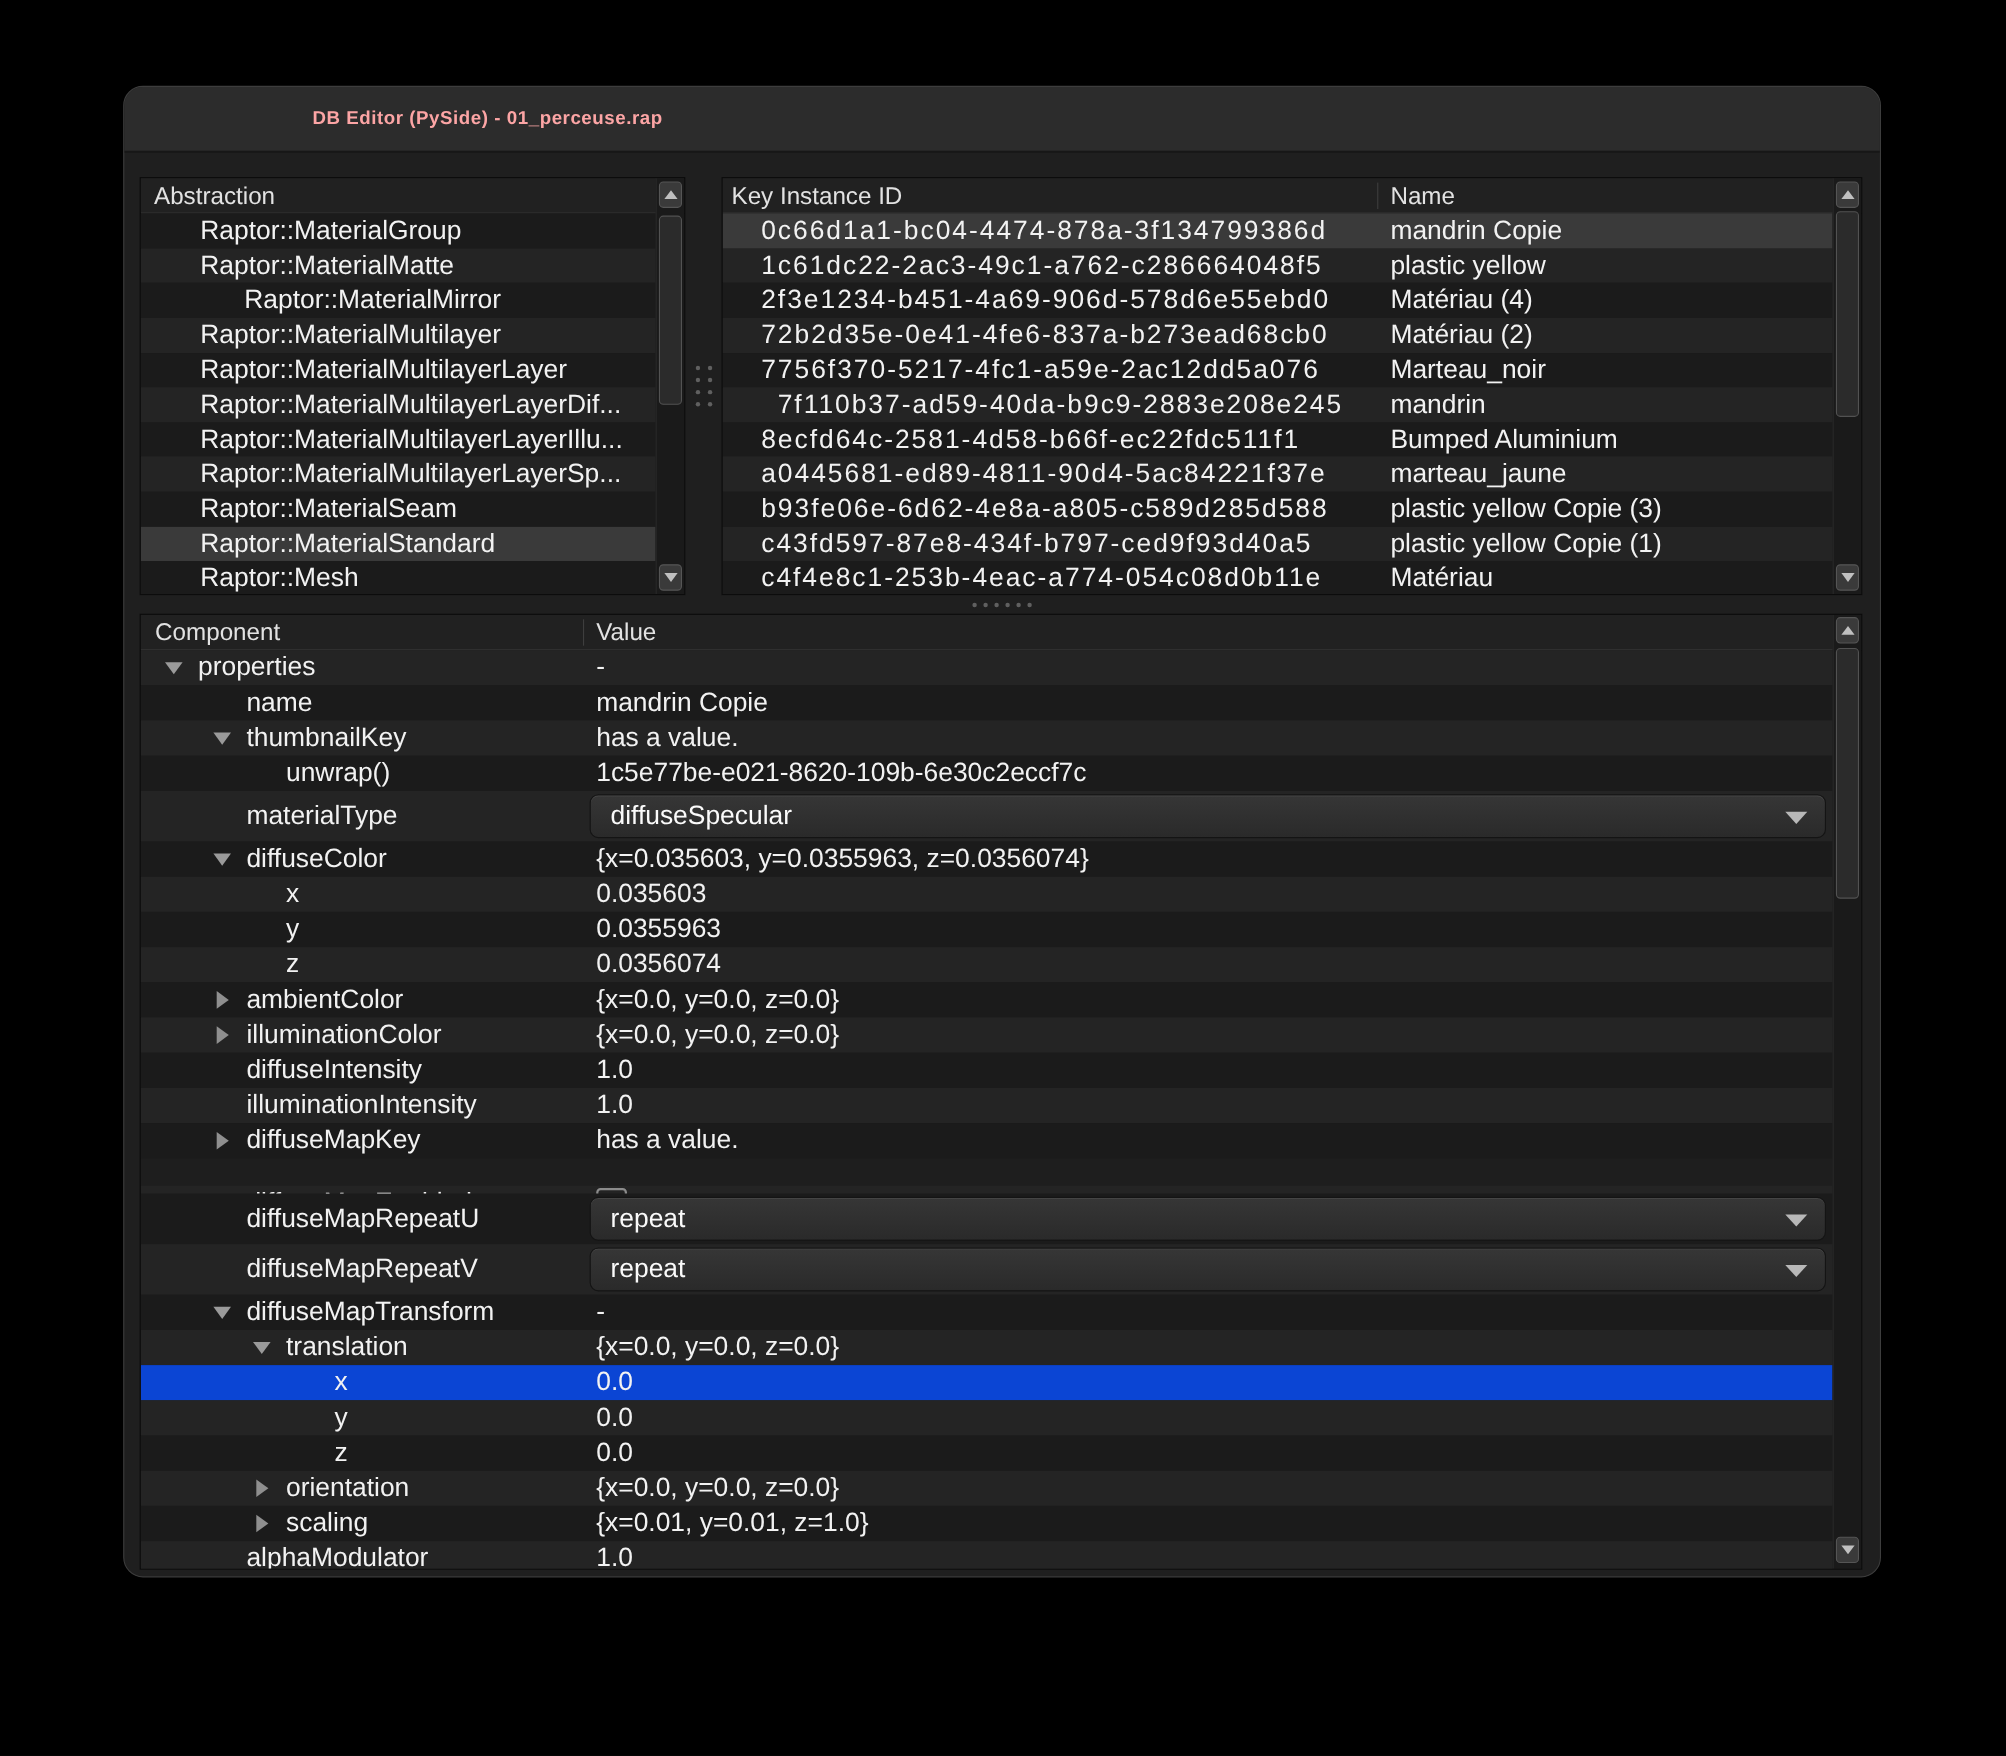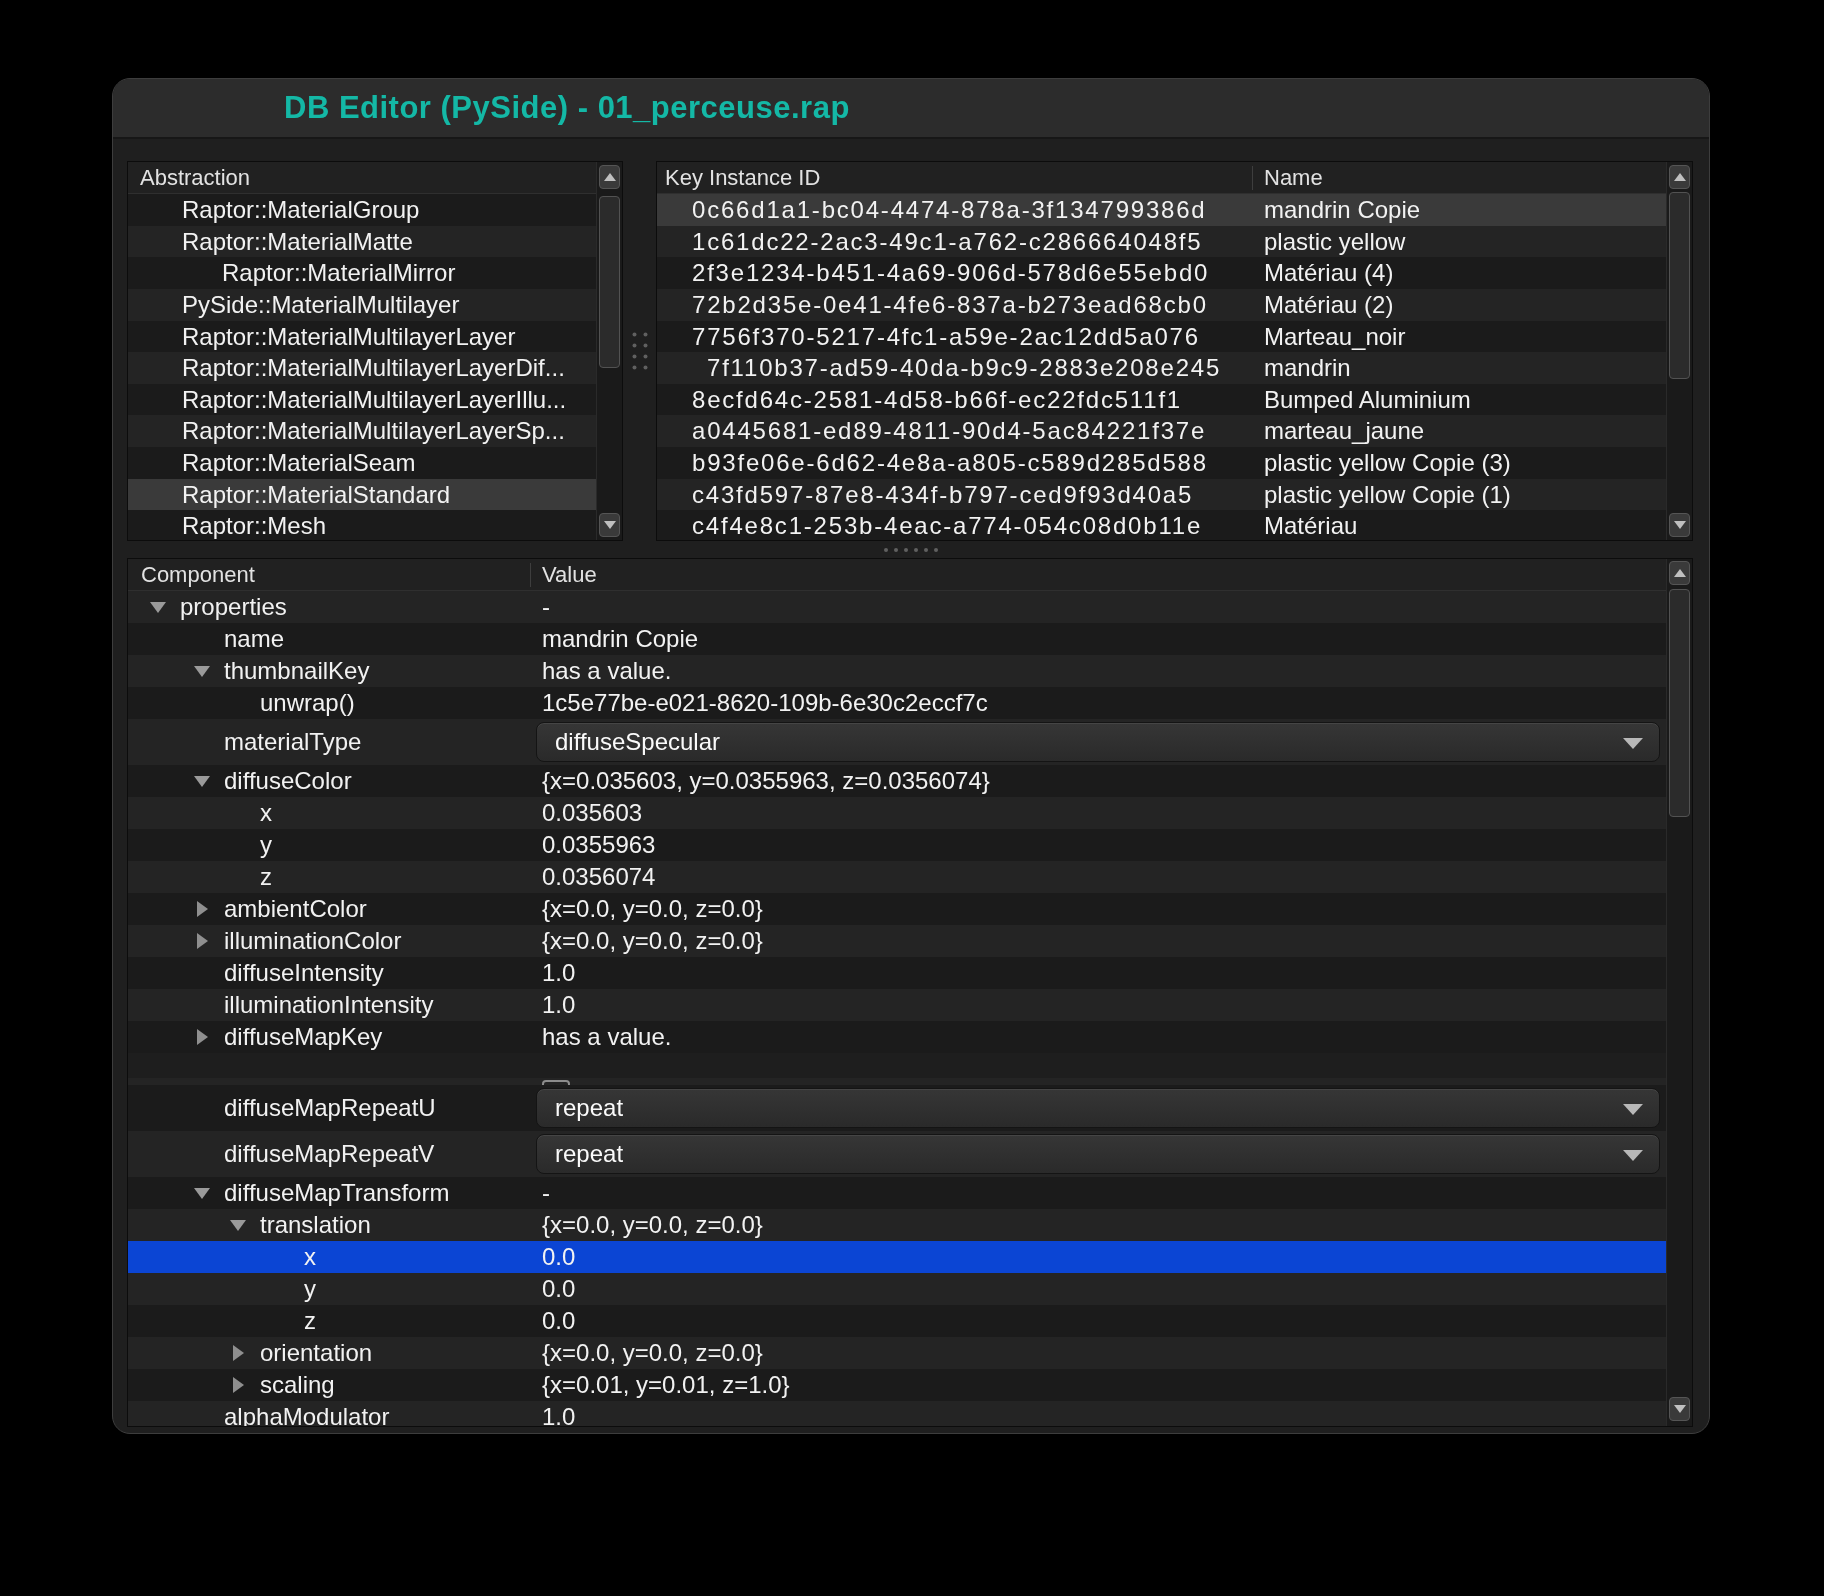--- a/index.html
+++ b/index.html
@@ -3,21 +3,21 @@
 <meta charset="utf-8">
 <style>
   html,body{margin:0;padding:0;background:#000;width:1824px;height:1596px;overflow:hidden;
     font-family:"Liberation Sans", sans-serif;-webkit-font-smoothing:antialiased;}
   .window{position:absolute;left:112px;top:78px;width:1598px;height:1356px;background:#1f1f1f;
     border:1px solid #3d3d3d;border-radius:18px;box-sizing:border-box;overflow:hidden;}
   .titlebar{position:absolute;left:0;top:0;width:100%;height:60px;background:#2c2c2c;
     border-bottom:2px solid #171717;box-sizing:border-box;}
   .light{position:absolute;top:97px;width:25px;height:25px;border-radius:50%;}
   .title-text{position:absolute;left:171px;top:0;height:60px;line-height:58px;
-    font-size:31px;font-weight:bold;color:#14b8a6;letter-spacing:.5px;}
+    font-size:17px;font-weight:bold;color:#fca5a5;letter-spacing:.5px;}
   .panel{position:absolute;background:#1e1e1e;border:1px solid #0c0c0c;box-sizing:border-box;overflow:hidden;}
   .phdr{position:absolute;left:0;top:0;right:0;height:32px;background:#212121;border-bottom:1px solid #2f2f2f;box-sizing:border-box;}
   .phdr .htext{position:absolute;top:0;height:32px;line-height:31px;font-size:22px;color:#e2e2e2;white-space:nowrap;}
   .hdivider{position:absolute;top:4px;width:1px;height:24px;background:#3e3e3e;}
   .rowband{position:absolute;left:0;overflow:hidden;white-space:nowrap;}
   .rb-light{background:#242424}.rb-dark{background:#1b1b1b}
   .rb-selgray{background:#3a3a3a}.rb-selblue{background:#0b45d4}
   .cell{position:absolute;top:0;height:100%;color:#f2f2f2;font-size:24px;white-space:nowrap;}
   .uuid{letter-spacing:1.8px;}
   
@@ -61,21 +61,21 @@
         <div class="rowband rb-dark" style="top: 32px; height: 31.64px; width: 100%;">
           <span class="cell" style="left: 54px; line-height: 31.64px;">Raptor::MaterialGroup</span>
         </div>
         <div class="rowband rb-light" style="top: 63.64px; height: 31.64px; width: 100%;">
           <span class="cell" style="left: 54px; line-height: 31.64px;">Raptor::MaterialMatte</span>
         </div>
         <div class="rowband rb-dark" style="top: 95.28px; height: 31.64px; width: 100%;">
           <span class="cell" style="left: 54px; line-height: 31.64px; margin-left: 40px;">Raptor::MaterialMirror</span>
         </div>
         <div class="rowband rb-light" style="top: 126.92px; height: 31.64px; width: 100%;">
-          <span class="cell" style="left: 54px; line-height: 31.64px;">PySide::MaterialMultilayer</span>
+          <span class="cell" style="left: 54px; line-height: 31.64px;">Raptor::MaterialMultilayer</span>
         </div>
         <div class="rowband rb-dark" style="top: 158.56px; height: 31.64px; width: 100%;">
           <span class="cell" style="left: 54px; line-height: 31.64px;">Raptor::MaterialMultilayerLayer</span>
         </div>
         <div class="rowband rb-light" style="top: 190.2px; height: 31.64px; width: 100%;">
           <span class="cell" style="left: 54px; line-height: 31.64px;">Raptor::MaterialMultilayerLayerDif...</span>
         </div>
         <div class="rowband rb-dark" style="top: 221.84px; height: 31.64px; width: 100%;">
           <span class="cell" style="left: 54px; line-height: 31.64px;">Raptor::MaterialMultilayerLayerIllu...</span>
         </div>

